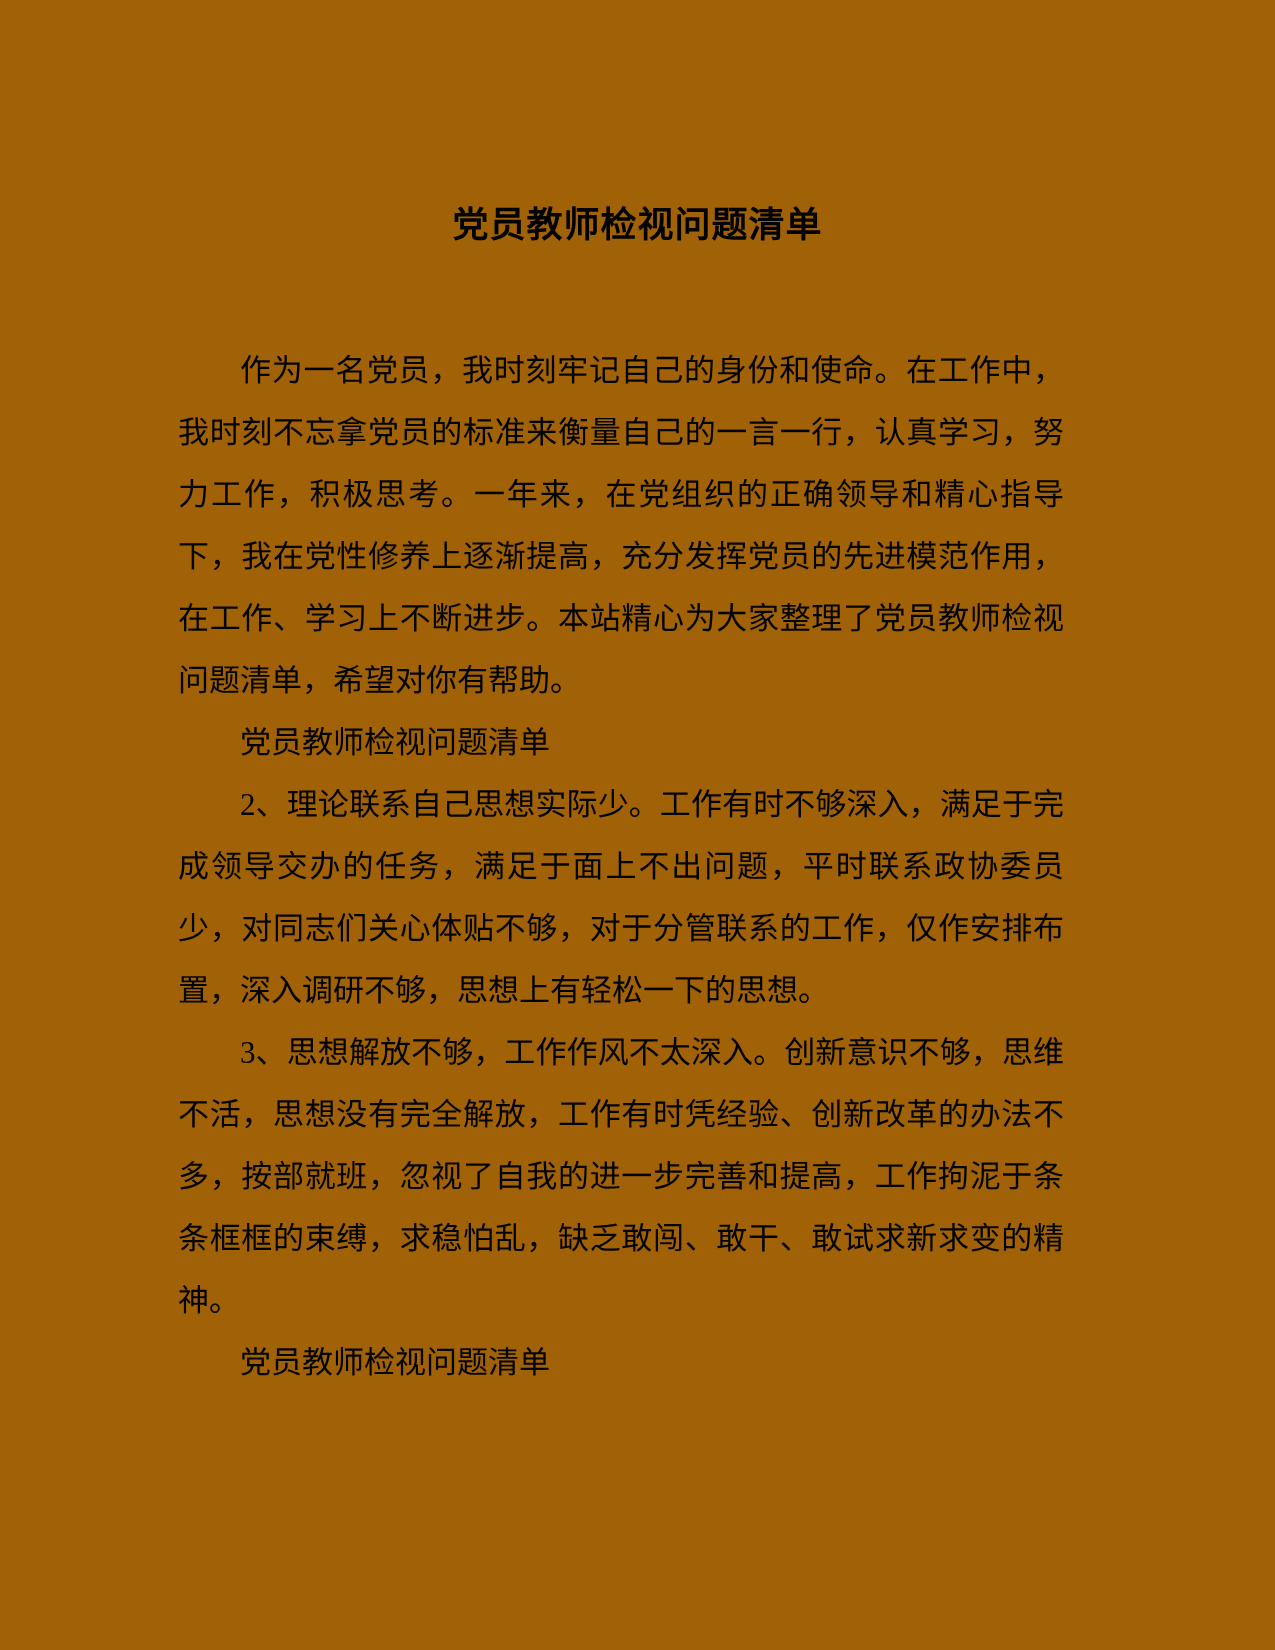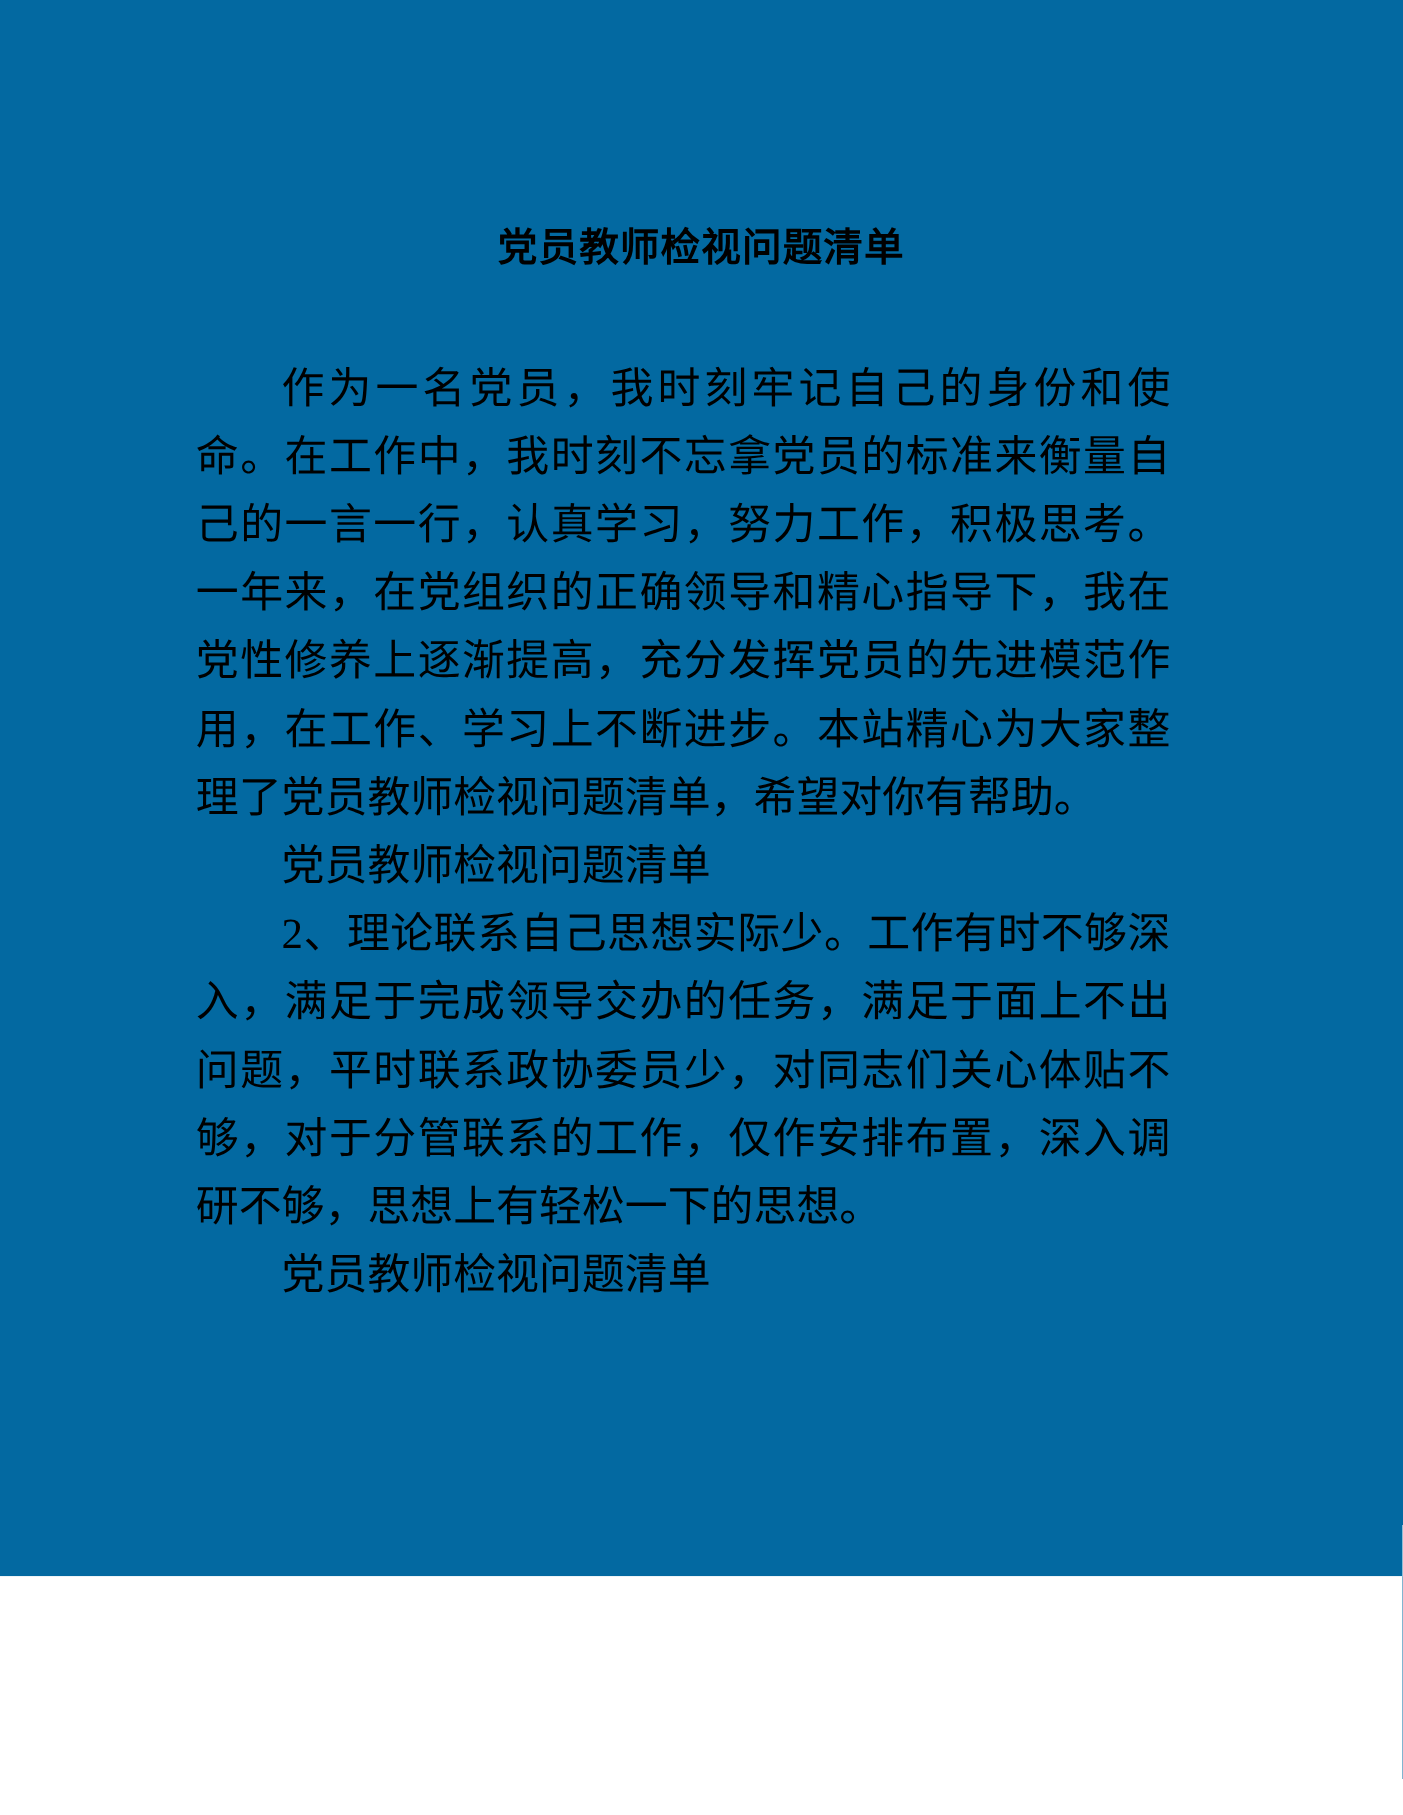--- a/index.html
+++ b/index.html
@@ -4,46 +4,46 @@
 <title>党员教师检视问题清单</title>
 <style>
   html, body {
     margin: 0;
     padding: 0;
     background: #ffffff;
   }
   .page {
     position: relative;
     width: 1275px;
-    height: 1433px;
+    height: 1650px;
     margin: 0 auto;
-    background: #0369a1;
+    background: #a16207;
     overflow: hidden;
     color: #000000;
     font-family: "Liberation Serif", "DejaVu Serif", serif;
   }
   .doc-title {
     position: absolute;
     top: 199px;
     left: 0;
     width: 100%;
     margin: 0;
     text-align: center;
     font-family: "Liberation Sans", "DejaVu Sans", sans-serif;
     font-weight: 700;
     font-size: 36px;
     line-height: 52px;
     letter-spacing: 1px;
   }
   .doc-body {
     position: absolute;
     left: 178px;
-    top: 323px;
+    top: 340px;
     width: 886px;
-    font-size: 39px;
+    font-size: 31px;
     line-height: 62px;
     font-weight: 400;
     text-align: justify;
     text-justify: inter-character;
   }
   .para {
     margin: 0;
     padding: 0;
     text-indent: 2em;
   }
@@ -53,15 +53,16 @@
 </style>
 </head>
 <body>
 
 <div class="page">
   <h1 class="doc-title">党员教师检视问题清单</h1>
   <div class="doc-body" id="doc-body">
       <p class="para body">作为一名党员，我时刻牢记自己的身份和使命。在工作中，我时刻不忘拿党员的标准来衡量自己的一言一行，认真学习，努力工作，积极思考。一年来，在党组织的正确领导和精心指导下，我在党性修养上逐渐提高，充分发挥党员的先进模范作用，在工作、学习上不断进步。本站精心为大家整理了党员教师检视问题清单，希望对你有帮助。</p>
       <p class="para subheading">党员教师检视问题清单</p>
       <p class="para body">2、理论联系自己思想实际少。工作有时不够深入，满足于完成领导交办的任务，满足于面上不出问题，平时联系政协委员少，对同志们关心体贴不够，对于分管联系的工作，仅作安排布置，深入调研不够，思想上有轻松一下的思想。</p>
+      <p class="para body">3、思想解放不够，工作作风不太深入。创新意识不够，思维不活，思想没有完全解放，工作有时凭经验、创新改革的办法不多，按部就班，忽视了自我的进一步完善和提高，工作拘泥于条条框框的束缚，求稳怕乱，缺乏敢闯、敢干、敢试求新求变的精神。</p>
       <p class="para subheading">党员教师检视问题清单</p>
     </div>
 </div>
 
 </body></html>

